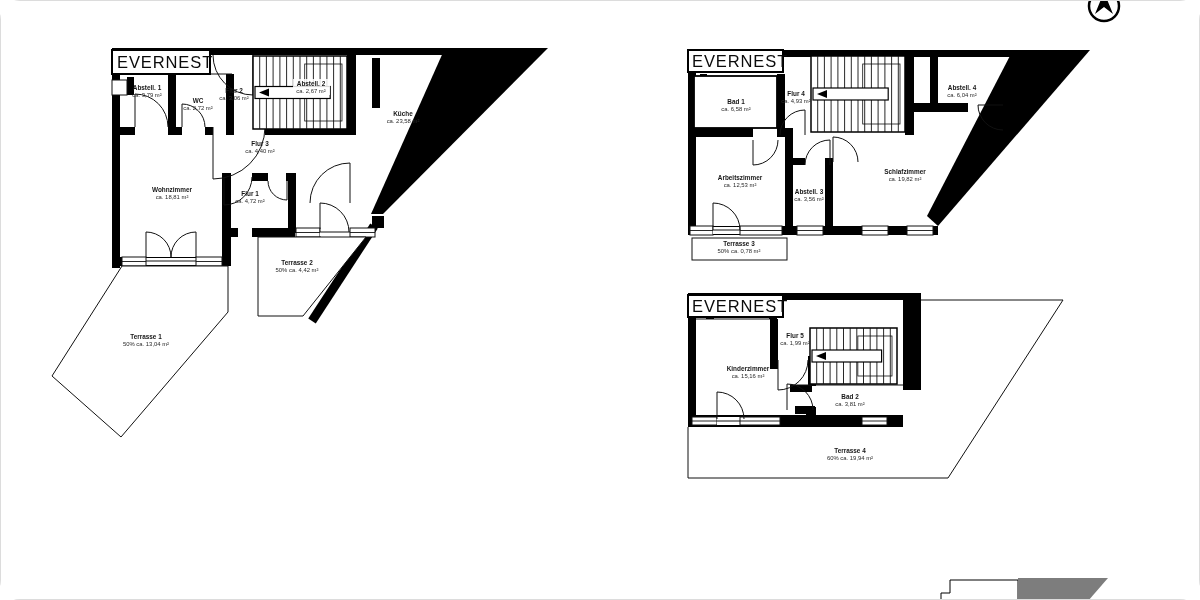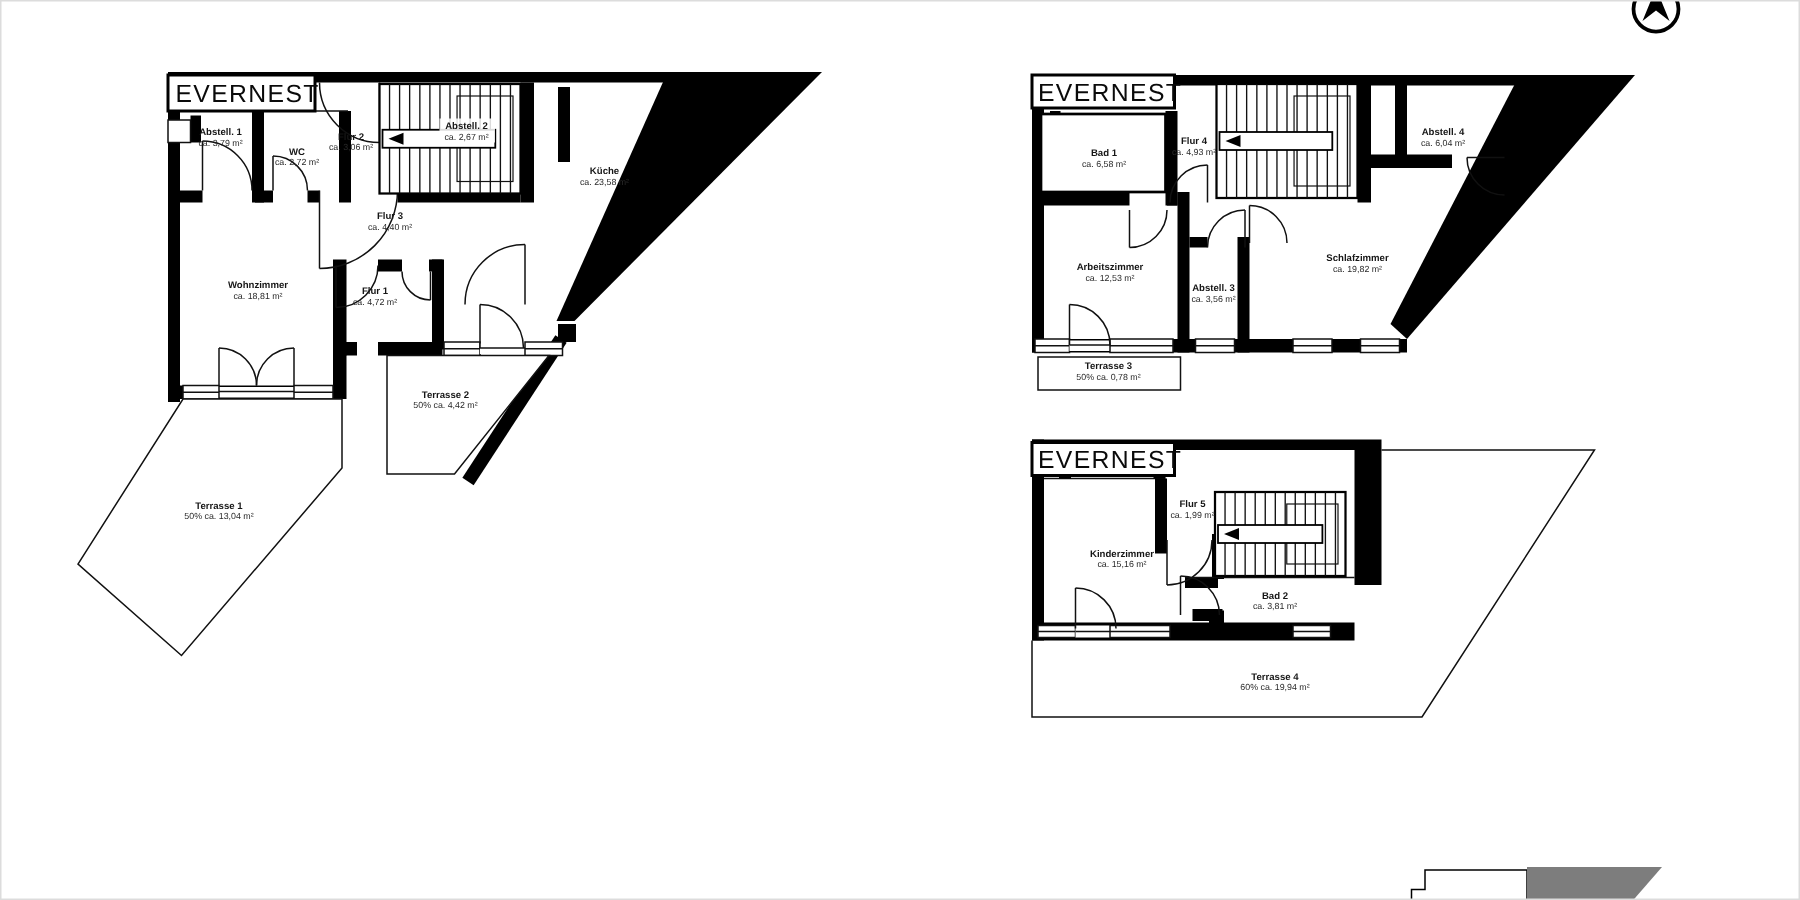--- a/index.html
+++ b/index.html
@@ -1,16 +1,16 @@
 <!DOCTYPE html>
 <html style="--bg: #ffffff; --wall: #000000; --line: #111111; --keyplan: #7d7d7d;"><head>
 <meta charset="utf-8">
 <style>
   html,body{margin:0;padding:0;background:#fff;}
-  .stage{position:relative;width:1200px;height:600px;background:var(--bg,#fff);overflow:hidden;}
+  .stage{position:relative;width:1200px;height:600px;background:var(--bg,#fff);overflow:hidden;border-radius:20px;}
   svg{display:block;}
   .wall{fill:var(--wall,#000);}
   .thin{stroke:var(--line,#111);stroke-width:1;fill:none;}
   .thinr{stroke:var(--line,#111);stroke-width:0.9;fill:none;}
   .room{fill:#fff;stroke:var(--wall,#000);stroke-width:1.8;}
   .win{fill:#fff;stroke:var(--line,#111);stroke-width:1;}
   .opening{fill:#fff;}
   .arc{fill:none;stroke:var(--line,#111);stroke-width:1;}
   .leaf{stroke:var(--line,#111);stroke-width:1;}
   .terrace{fill:#fff;stroke:var(--line,#111);stroke-width:1;}

